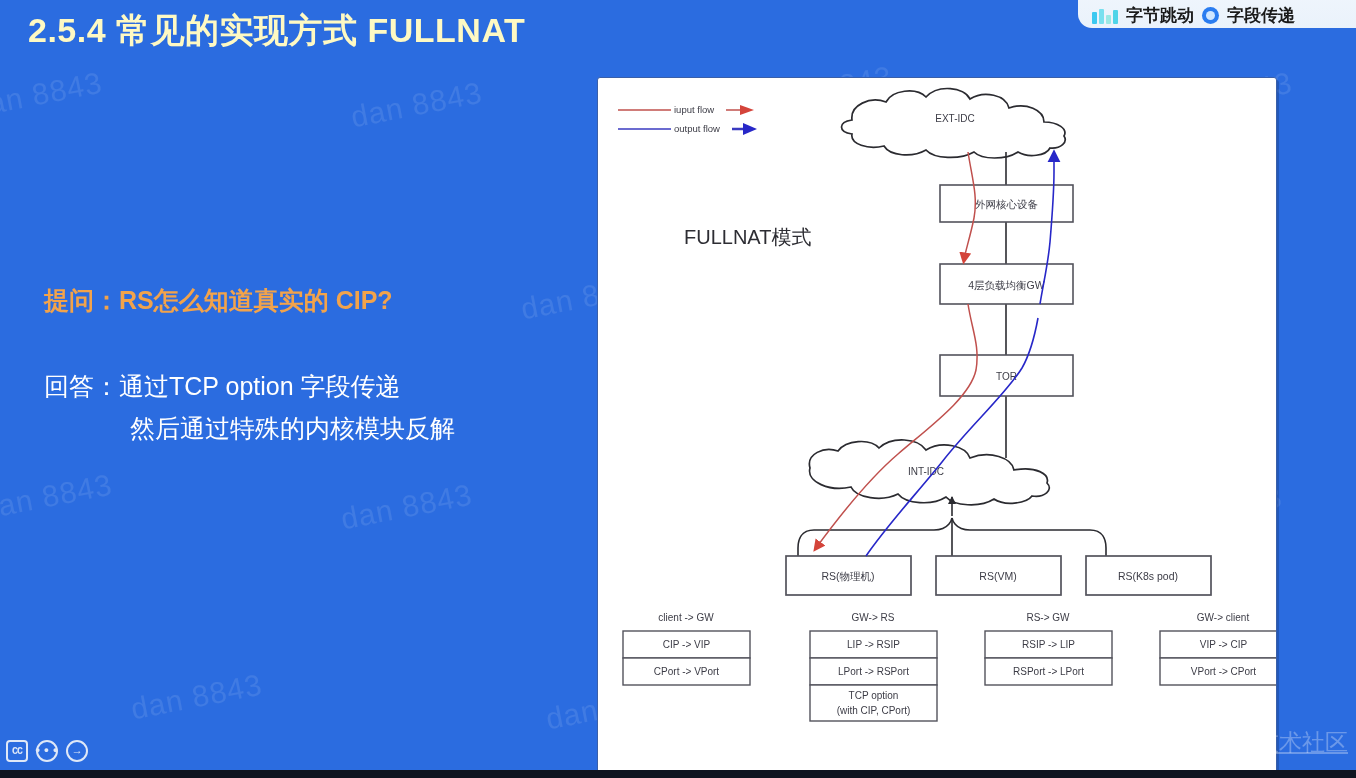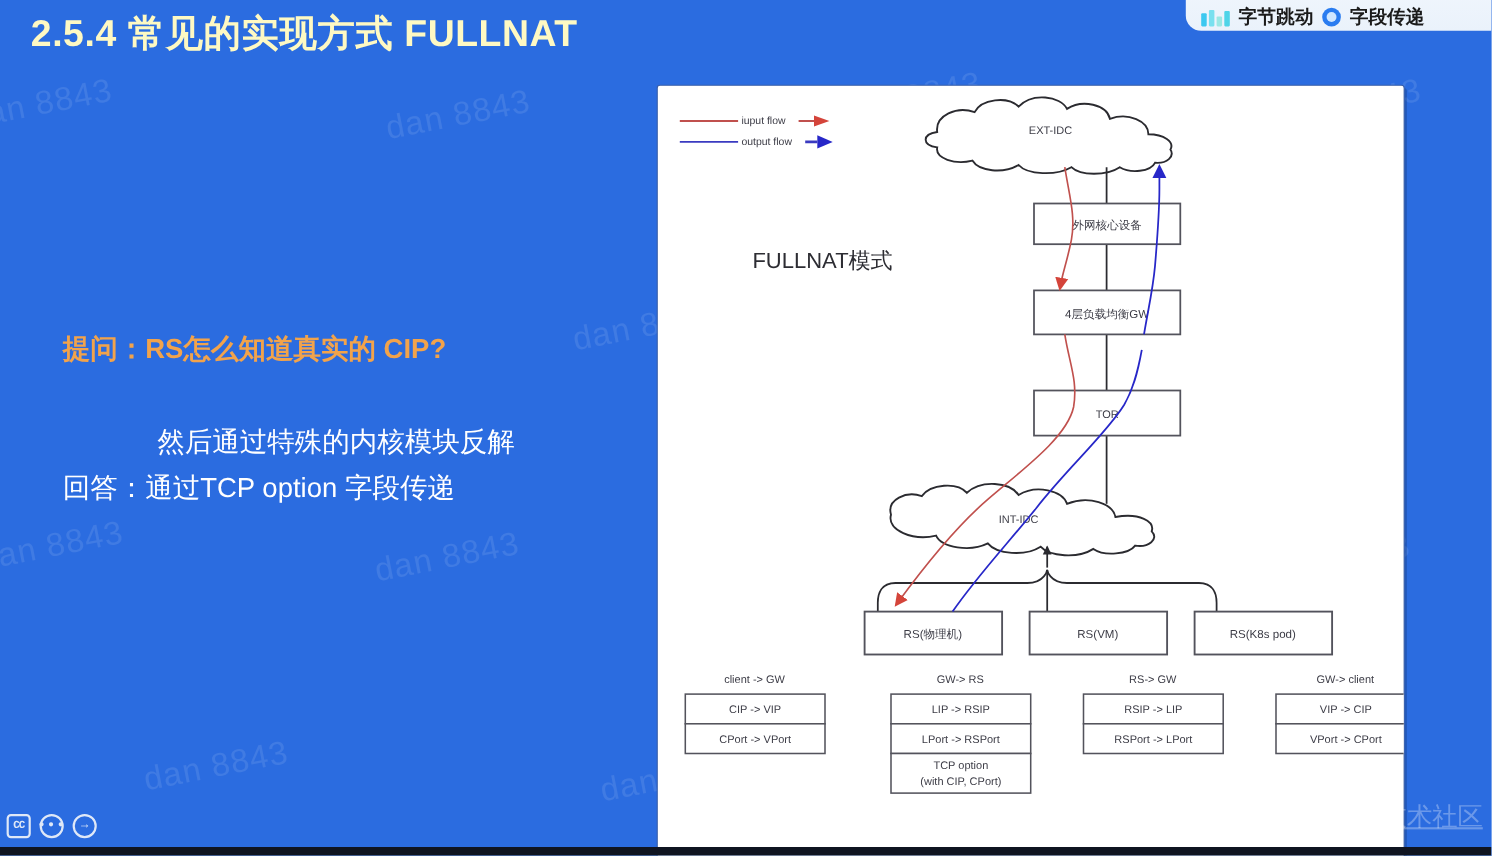--- a/index.html
+++ b/index.html
@@ -73,21 +73,21 @@
     position: absolute;
     left: 28px; top: 8px;
     font-size: 34px;
     font-weight: 700;
     color: #fef9c3;
     letter-spacing: 0.5px;
     white-space: nowrap;
   }
 
   
-  #qa-block { position: absolute; left: 44px; top: 300px; width: 500px; margin-left: 13px; }
+  #qa-block { position: absolute; left: 44px; top: 284px; width: 500px; }
   #question {
     font-size: 25px; font-weight: 700;
     color: #F2A34B;
     white-space: nowrap;
     margin-bottom: 48px;
   }
   .answer-row {
     font-size: 25px; font-weight: 400;
     color: #ffffff;
     white-space: nowrap;
@@ -171,22 +171,22 @@
     </span>
     <span class="brand-text">字节跳动</span>
     <span class="brand-dot"></span>
     <span class="brand-text">字段传递</span>
   </div>
 
   <div id="title">2.5.4 常见的实现方式 FULLNAT</div>
 
   <div id="qa-block">
     <div id="question">提问：RS怎么知道真实的 CIP?</div>
+    <div class="answer-row">回答：通过TCP option 字段传递</div>
     <div class="answer-row indent">然后通过特殊的内核模块反解</div>
-    <div class="answer-row">回答：通过TCP option 字段传递</div>
   </div>
 
   <div id="panel">
     <svg id="diagram" viewBox="0 0 680 665">
       <defs>
         <marker id="ah-red" markerWidth="9" markerHeight="9" refX="5" refY="4.5" orient="auto" markerUnits="strokeWidth">
           <path d="M0,0.5 L8,4.5 L0,8.5 z" fill="#d4443a"></path>
         </marker>
         <marker id="ah-blue" markerWidth="9" markerHeight="9" refX="5" refY="4.5" orient="auto" markerUnits="strokeWidth">
           <path d="M0,0.5 L8,4.5 L0,8.5 z" fill="#2727c8"></path>

